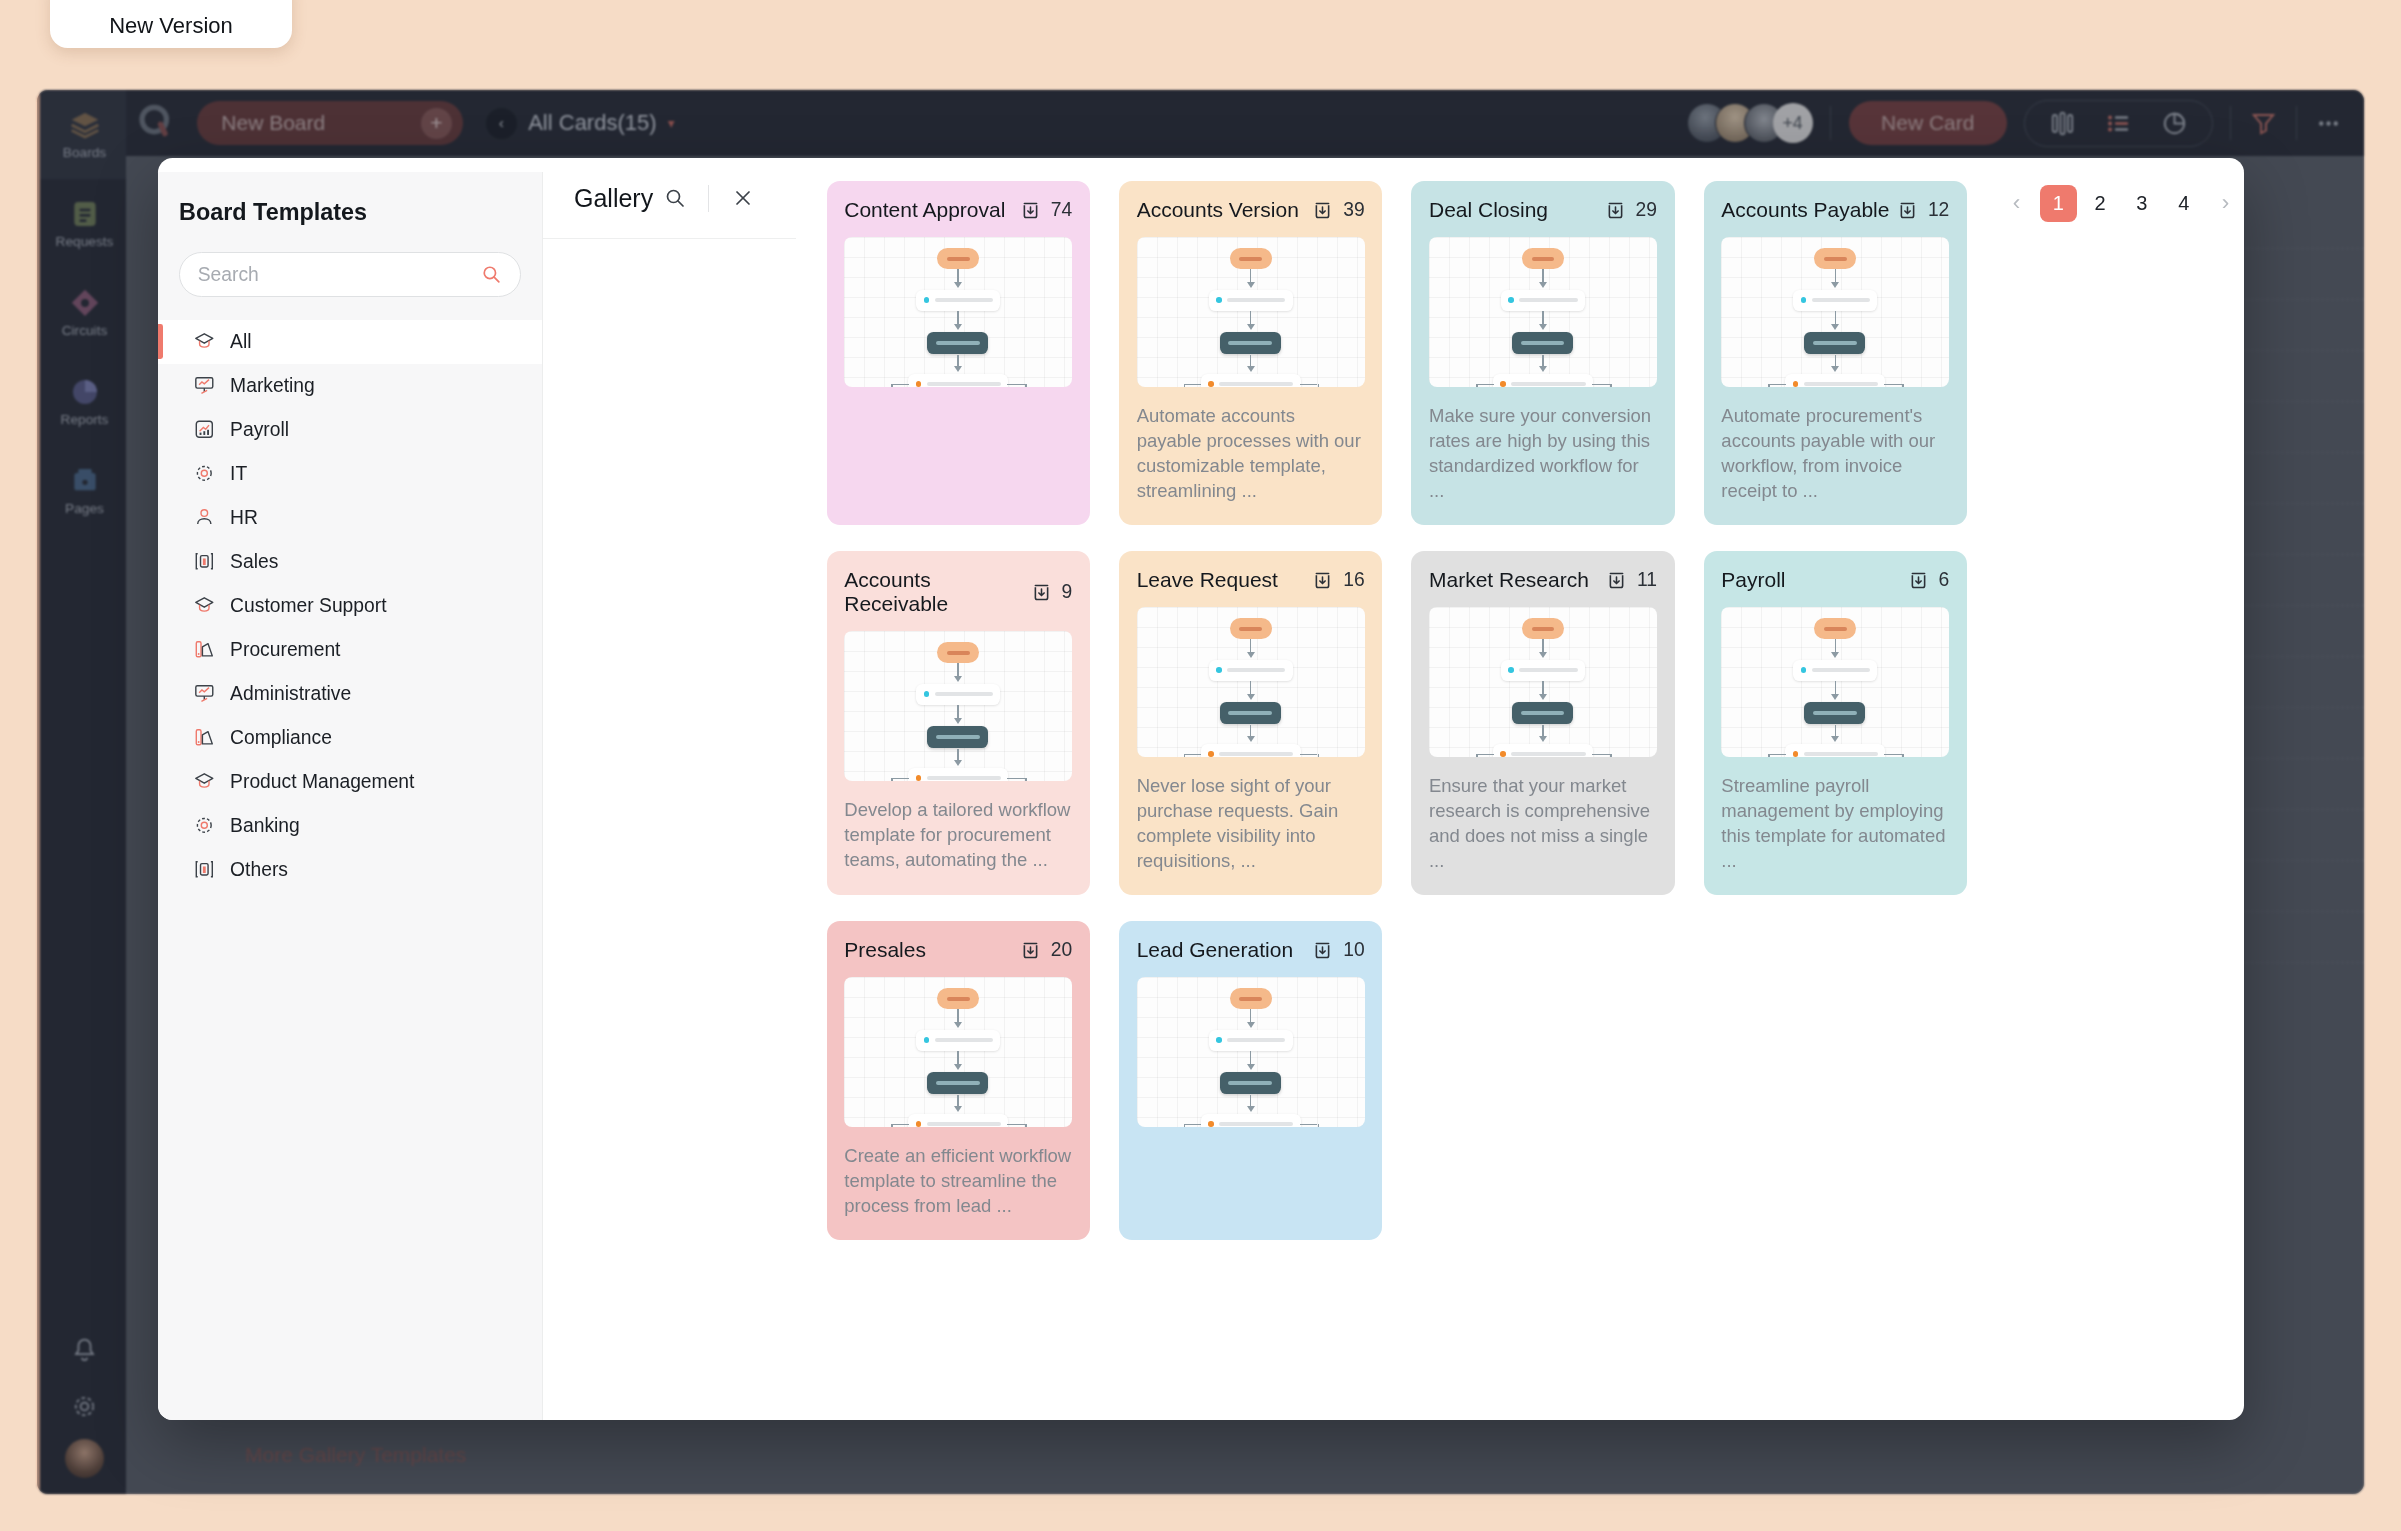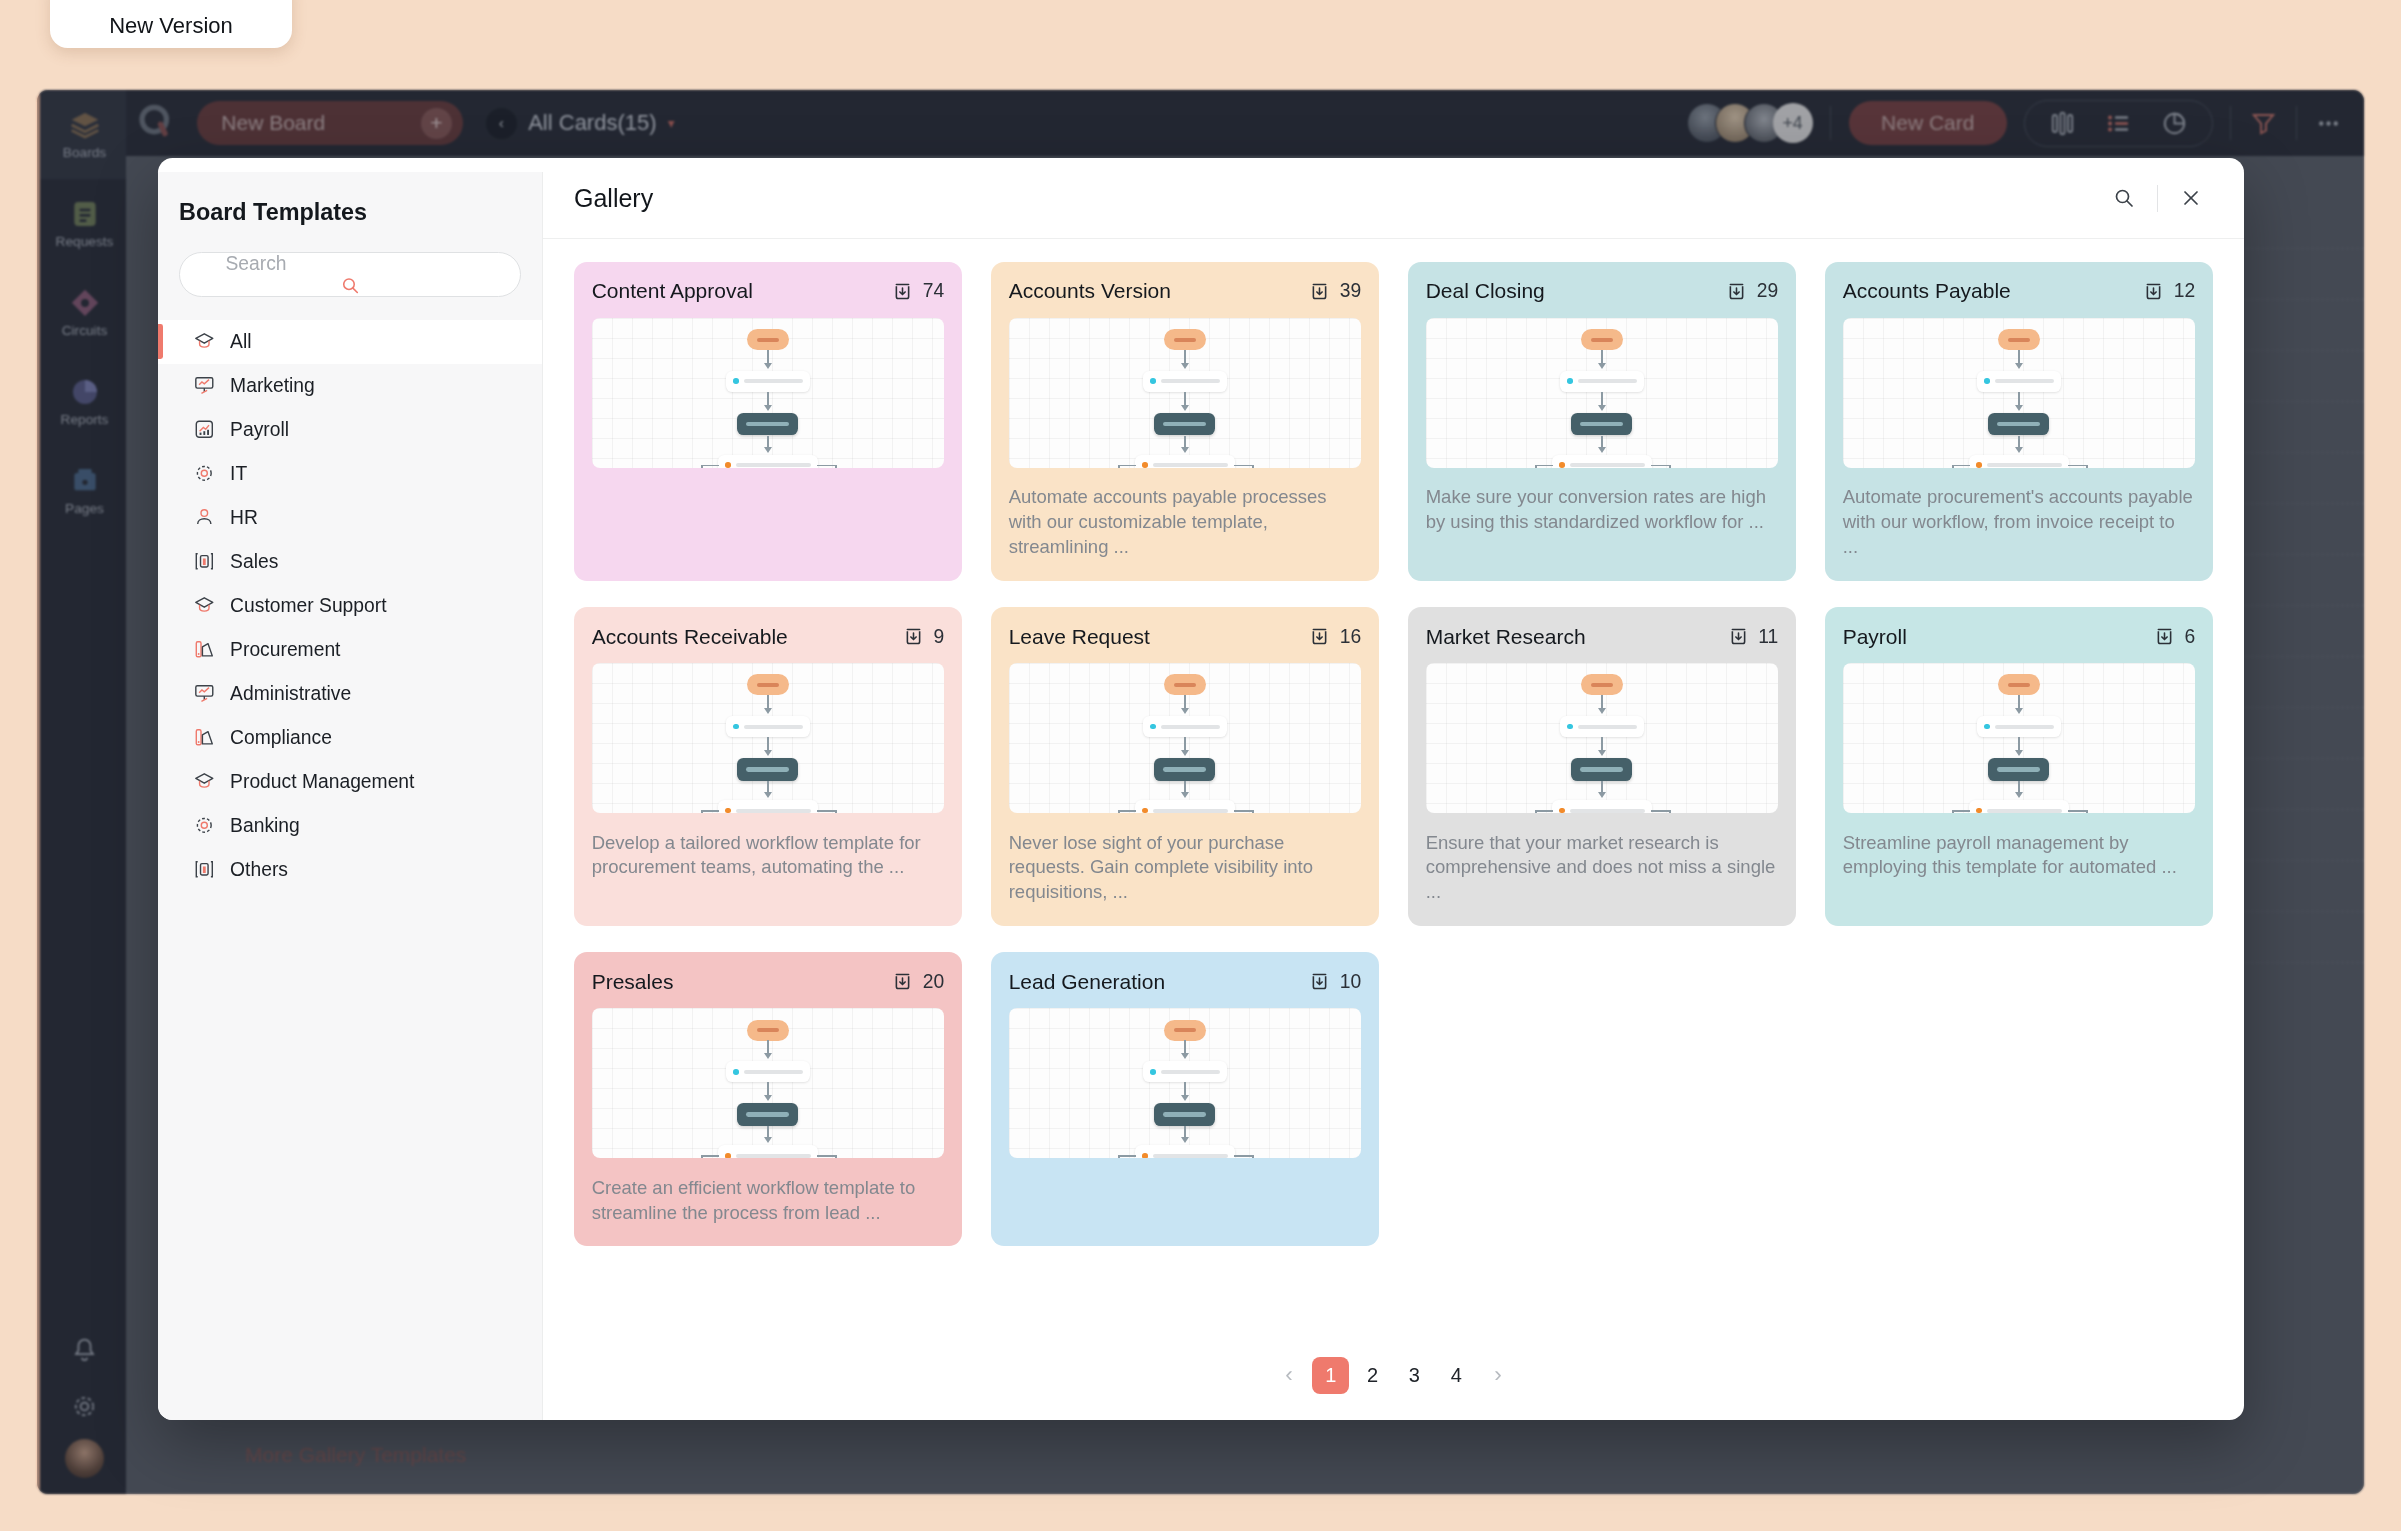--- a/index.html
+++ b/index.html
@@ -149,42 +149,42 @@
     width: 385px; flex: 0 0 385px;
     background: #f7f7f8;
     border-right: 0.8px solid #eceded;
     padding-top: 27px;
     margin-top: 14px;
   }
   #m-side-title { font-size: 23.4px; font-weight: bold; color: #14181d; padding: 0 0 0 21px; }
   #m-search {
     margin: 26px 21px 0 21px;
     height: 45px; border: 0.8px solid #dfe1e3; border-radius: 22.6px;
-    background: #fff; display: flex; align-items: center; padding: 0 17.7px; flex-direction: column;
+    background: #fff; display: flex; align-items: center; padding: 0 17.7px;
   }
   #m-search input {
     flex: 1; border: none; outline: none; background: transparent;
     font-size: 19.3px; color: #2b2f35; font-family: "Liberation Sans", sans-serif;
   }
   #m-search input::placeholder { color: #a7abb1; }
   #cat-list { margin-top: 22.6px; }
   .cat-item {
     height: 44px; display: flex; align-items: center; gap: 14.5px;
     padding-left: 35px; font-size: 19.3px; color: #1b1f25;
     position: relative;
   }
   .cat-item.active { background: #ffffff; }
   .cat-item.active::before {
     content: ""; position: absolute; left: 0; top: 4.8px; bottom: 4.8px;
     width: 4.8px; border-radius: 0 2.4px 2.4px 0; background: #ef7a6d;
   }
   .cat-ico { width: 22.6px; height: 22.6px; flex: 0 0 22.6px; }
 
   
-  #m-main { flex: 1; display: flex; flex-direction: column; min-width: 0; }
+  #m-main { flex: 1; display: flex; flex-direction: row; min-width: 0; }
   #m-head {
     height: 81px; flex: 0 0 81px;
     border-bottom: 0.8px solid #eeefef;
     display: flex; align-items: center;
     padding: 0 31px 0 31px;
   }
   #m-title { font-size: 25px; color: #12161b; }
   #m-head-right { margin-left: auto; display: flex; align-items: center; gap: 0; }
   .hd-btn { width: 44px; height: 44px; display: flex; align-items: center; justify-content: center; }
   .hd-sep { width: 0.8px; height: 27px; background: #e3e4e6; margin: 0 11.3px; }

